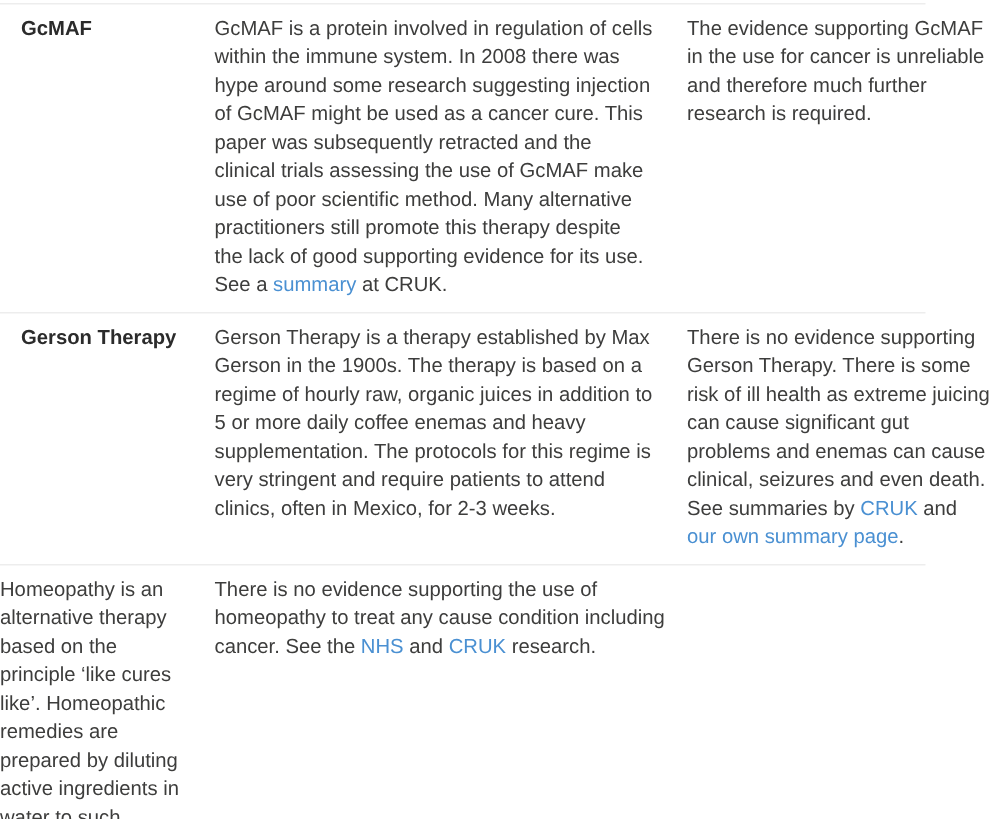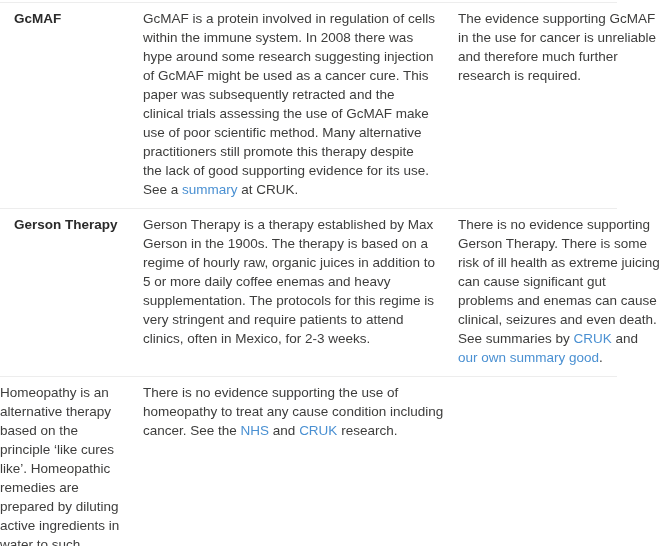--- a/index.html
+++ b/index.html
@@ -51,20 +51,20 @@
 <div class="table">
   <div class="row">
     <div class="cell name">GcMAF</div>
     <div class="cell desc"><span>GcMAF is a protein involved in regulation of cells within the immune system. In 2008 there was hype around some research suggesting injection of GcMAF might be used as a cancer cure. This paper was subsequently retracted and the clinical trials assessing the use of GcMAF make use of poor scientific method. Many alternative practitioners still promote this therapy despite the lack of good supporting evidence for its use. See a </span><a href="#" class="link">summary</a><span> at CRUK.</span></div>
     <div class="cell evid"><span>The evidence supporting GcMAF in the use for cancer is unreliable and therefore much further research is required.</span></div>
   </div>
 
   <div class="row">
     <div class="cell name">Gerson Therapy</div>
     <div class="cell desc"><span>Gerson Therapy is a therapy established by Max Gerson in the 1900s. The therapy is based on a regime of hourly raw, organic juices in addition to 5 or more daily coffee enemas and heavy supplementation. The protocols for this regime is very stringent and require patients to attend clinics, often in Mexico, for 2-3 weeks.</span></div>
-    <div class="cell evid"><span>There is no evidence supporting Gerson Therapy. There is some risk of ill health as extreme juicing can cause significant gut problems and enemas can cause clinical, seizures and even death. See summaries by </span><a href="#" class="link">CRUK</a><span> and </span><a href="#" class="link">our own summary good</a><span>.</span></div>
+    <div class="cell evid"><span>There is no evidence supporting Gerson Therapy. There is some risk of ill health as extreme juicing can cause significant gut problems and enemas can cause clinical, seizures and even death. See summaries by </span><a href="#" class="link">CRUK</a><span> and </span><a href="#" class="link">our own summary page</a><span>.</span></div>
   </div>
 
   <div class="row">
     <div class="cell desc"><span>Homeopathy is an alternative therapy based on the principle ‘like cures like’. Homeopathic remedies are prepared by diluting active ingredients in water to such extreme levels that it is highly implausible that any homeopathic remedy diluted beyond 12C contains even a single molecule of the active ingredient. Most are diluted beyond this limit.</span></div>
     <div class="cell evid"><span>There is no evidence supporting the use of homeopathy to treat any cause condition including cancer. See the </span><a href="#" class="link">NHS</a><span> and </span><a href="#" class="link">CRUK</a><span> research.</span></div>
   </div>
 </div>
 
 </body></html>

